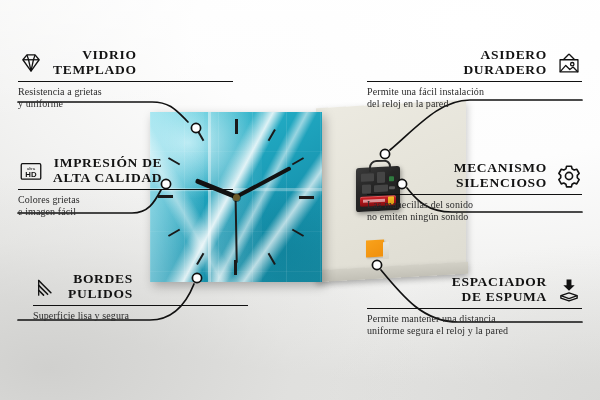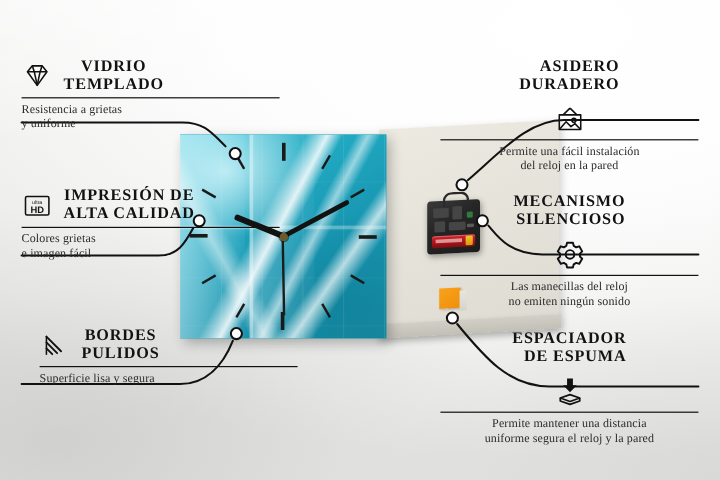--- a/index.html
+++ b/index.html
@@ -130,34 +130,34 @@
   .foam-side{
     position:absolute;left:383px;top:242px;width:6px;height:17px;
     background:linear-gradient(180deg,#e8e6dc,#d6d4ca);
     transform:skewY(-3deg);
   }
 
   
   .callout{position:absolute;width:215px;}
   .callout .head{display:flex;align-items:center;gap:9px;}
   .callout.left .head{justify-content:flex-start;}
-  .callout.right .head{justify-content:flex-end;flex-direction:column;}
+  .callout.right .head{justify-content:flex-end;flex-direction:row;}
   .title{
     font-family:"Liberation Serif", serif;
     font-size:13.5px;font-weight:700;letter-spacing:.7px;color:#121212;
     line-height:14.5px;text-transform:uppercase;
   }
-  .callout.left .title{text-align:center;}
+  .callout.left .title{text-align:right;}
   .callout.right .title{text-align:right;}
   .rule{height:1.4px;background:#111;margin-top:4px;}
   .sub{
     font-family:"Liberation Serif", serif;
     font-size:10px;color:#2b2b2b;line-height:11.6px;margin-top:4px;letter-spacing:.1px;
   }
-  .callout.right .sub{text-align:center;}
+  .callout.right .sub{text-align:left;}
   .ico{width:26px;height:26px;flex:0 0 26px;display:block;}
 
   
   #lines{position:absolute;left:0;top:0;width:600px;height:400px;pointer-events:none;}
 
   
   #c-vidrio{left:18px;top:48px;}
   #c-impresion{left:18px;top:156px;}
   #c-bordes{left:33px;top:272px;}
   #c-asidero{left:367px;top:48px;}
@@ -344,21 +344,21 @@
         <div class="title">SILENCIOSO</div>
       </div>
       <svg class="ico" viewBox="0 0 32 32">
         <g fill="none" stroke="#111" stroke-width="2" stroke-linejoin="round">
           <path d="M13,4 h6 l.8,3.2 2.6,1.5 3.1,-1 3,5.2 -2.3,2.3 0,3 2.3,2.3 -3,5.2 -3.1,-1 -2.6,1.5 -.8,3.2 h-6 l-.8,-3.2 -2.6,-1.5 -3.1,1 -3,-5.2 2.3,-2.3 0,-3 -2.3,-2.3 3,-5.2 3.1,1 2.6,-1.5 z"></path>
           <circle cx="16" cy="16" r="4.4"></circle>
         </g>
       </svg>
     </div>
     <div class="rule"></div>
-    <div class="sub">Las manecillas del reloj</div>
+    <div class="sub">Las manecillas del sonido</div>
     <div class="sub" style="margin-top:0">no emiten ningún sonido</div>
   </div>
 
   <div class="callout right" id="c-espaciador">
     <div class="head">
       <div>
         <div class="title">ESPACIADOR</div>
         <div class="title">DE ESPUMA</div>
       </div>
       <svg class="ico" viewBox="0 0 32 32">

